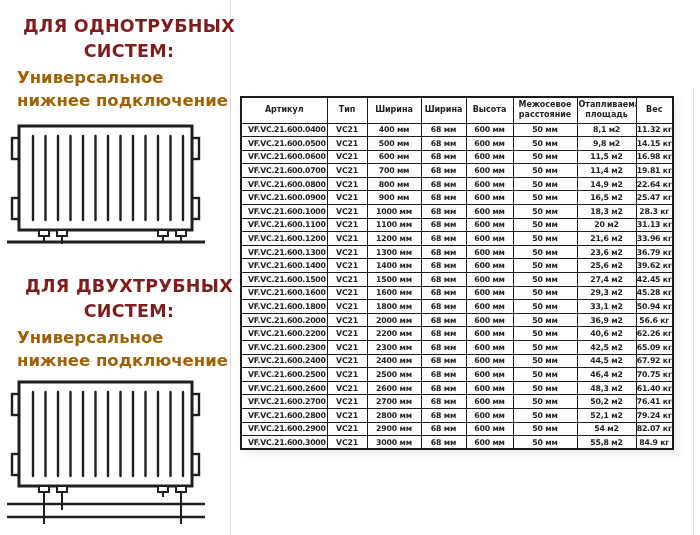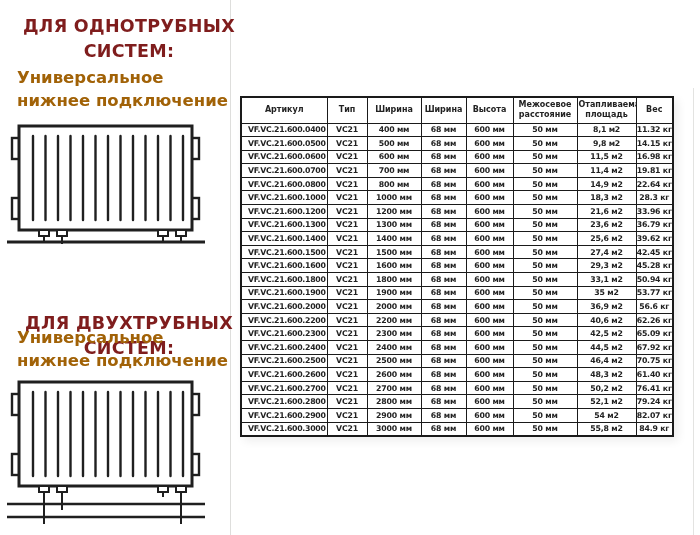--- a/index.html
+++ b/index.html
@@ -114,21 +114,21 @@
       <line x1="38" y1="130" x2="38" y2="135"></line>
         <line x1="56" y1="130" x2="56" y2="138"></line>
       <line x1="157" y1="130" x2="157" y2="135"></line>
         <line x1="175" y1="130" x2="175" y2="135"></line>
     </g>
   </g>
 
   <line class="stroke" x1="1" y1="136" x2="199" y2="136" stroke-width="3"></line>
 </svg>
 
-<div class="heading" style="top:274px;margin-top:37px;">
+<div class="heading" style="top:274px;">
   <div>ДЛЯ ДВУХТРУБНЫХ</div>
   <div>СИСТЕМ:</div>
 </div>
 <div class="subtitle" style="top:326px;">
   <div>Универсальное</div>
   <div>нижнее подключение</div>
 </div>
 
 <svg id="diagram-2" class="diagram" width="206" height="158" viewBox="0 0 206 158">
 
@@ -241,30 +241,50 @@
           <td class="article">VF.VC.21.600.0800</td>
           <td>VC21</td>
           <td>800 мм</td>
           <td>68 мм</td>
           <td>600 мм</td>
           <td>50 мм</td>
           <td>14,9 м2</td>
           <td>22.64 кг</td>
         </tr>
         <tr>
+          <td class="article">VF.VC.21.600.0900</td>
+          <td>VC21</td>
+          <td>900 мм</td>
+          <td>68 мм</td>
+          <td>600 мм</td>
+          <td>50 мм</td>
+          <td>16,5 м2</td>
+          <td>25.47 кг</td>
+        </tr>
+        <tr>
           <td class="article">VF.VC.21.600.1000</td>
           <td>VC21</td>
           <td>1000 мм</td>
           <td>68 мм</td>
           <td>600 мм</td>
           <td>50 мм</td>
           <td>18,3 м2</td>
           <td>28.3 кг</td>
         </tr>
         <tr>
+          <td class="article">VF.VC.21.600.1100</td>
+          <td>VC21</td>
+          <td>1100 мм</td>
+          <td>68 мм</td>
+          <td>600 мм</td>
+          <td>50 мм</td>
+          <td>20 м2</td>
+          <td>31.13 кг</td>
+        </tr>
+        <tr>
           <td class="article">VF.VC.21.600.1200</td>
           <td>VC21</td>
           <td>1200 мм</td>
           <td>68 мм</td>
           <td>600 мм</td>
           <td>50 мм</td>
           <td>21,6 м2</td>
           <td>33.96 кг</td>
         </tr>
         <tr>
@@ -309,30 +329,20 @@
         </tr>
         <tr>
           <td class="article">VF.VC.21.600.1800</td>
           <td>VC21</td>
           <td>1800 мм</td>
           <td>68 мм</td>
           <td>600 мм</td>
           <td>50 мм</td>
           <td>33,1 м2</td>
           <td>50.94 кг</td>
-        </tr>
-        <tr>
-          <td class="article">VF.VC.21.600.1900</td>
-          <td>VC21</td>
-          <td>1900 мм</td>
-          <td>68 мм</td>
-          <td>600 мм</td>
-          <td>50 мм</td>
-          <td>35 м2</td>
-          <td>53.77 кг</td>
         </tr>
         <tr>
           <td class="article">VF.VC.21.600.2000</td>
           <td>VC21</td>
           <td>2000 мм</td>
           <td>68 мм</td>
           <td>600 мм</td>
           <td>50 мм</td>
           <td>36,9 м2</td>
           <td>56.6 кг</td>

